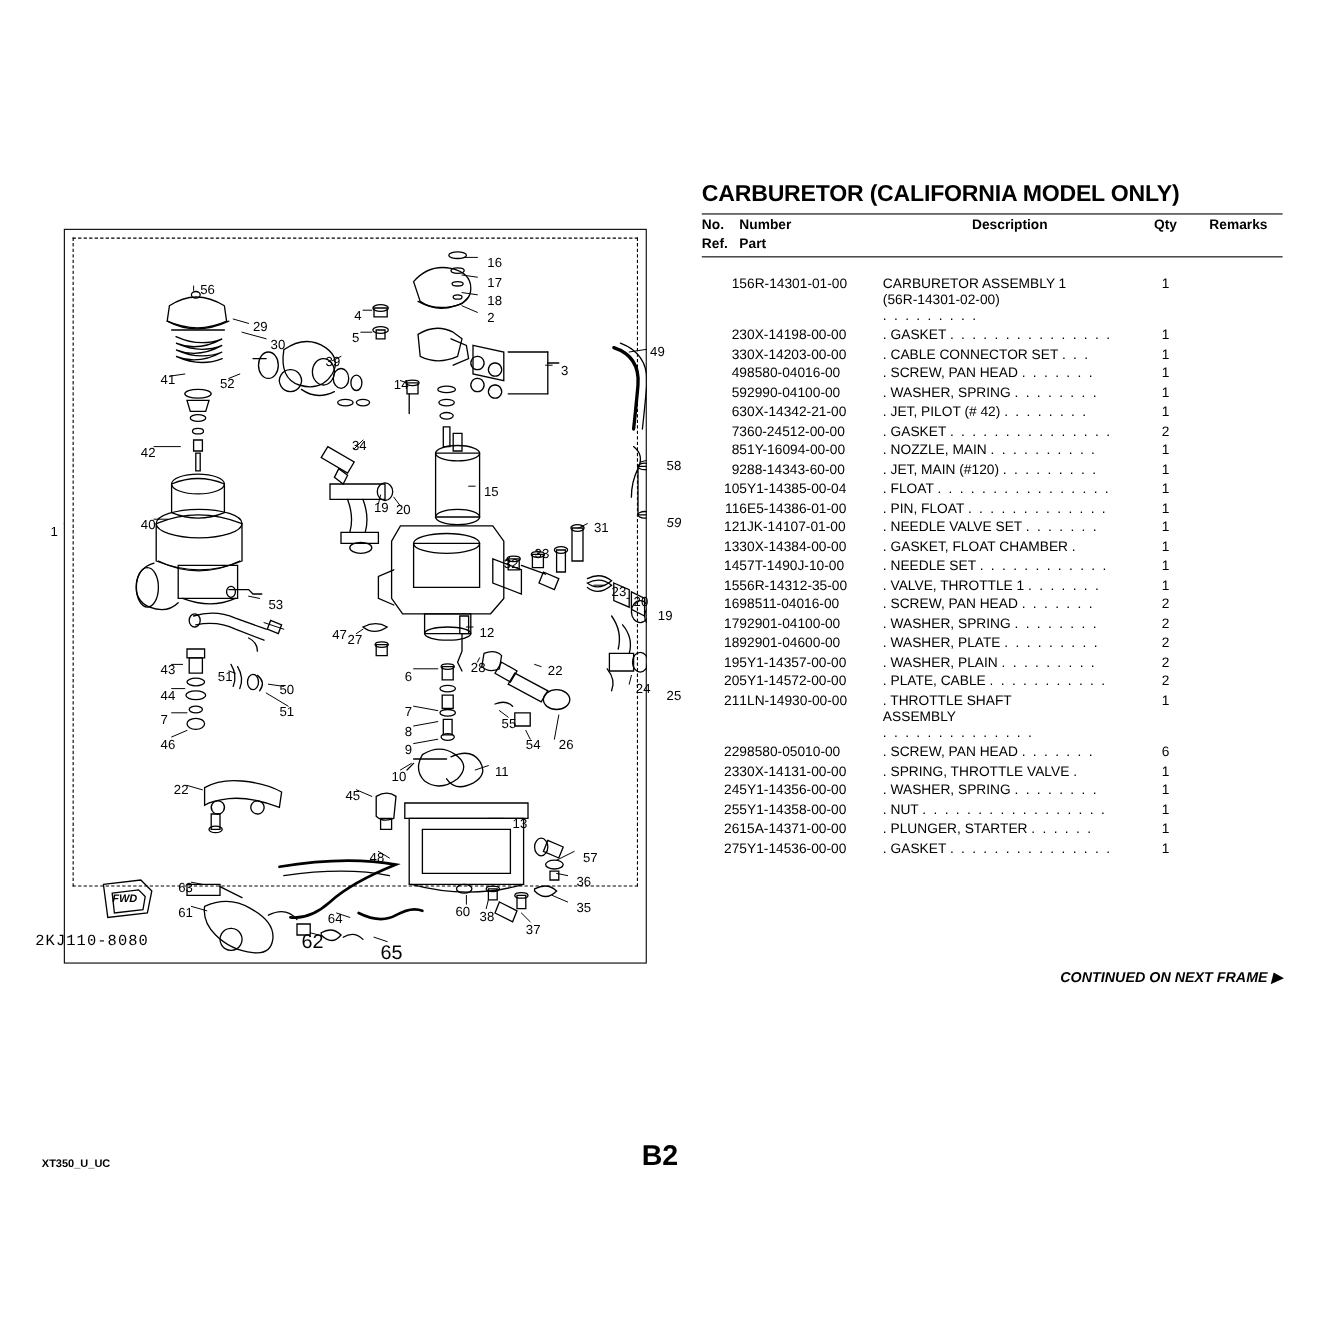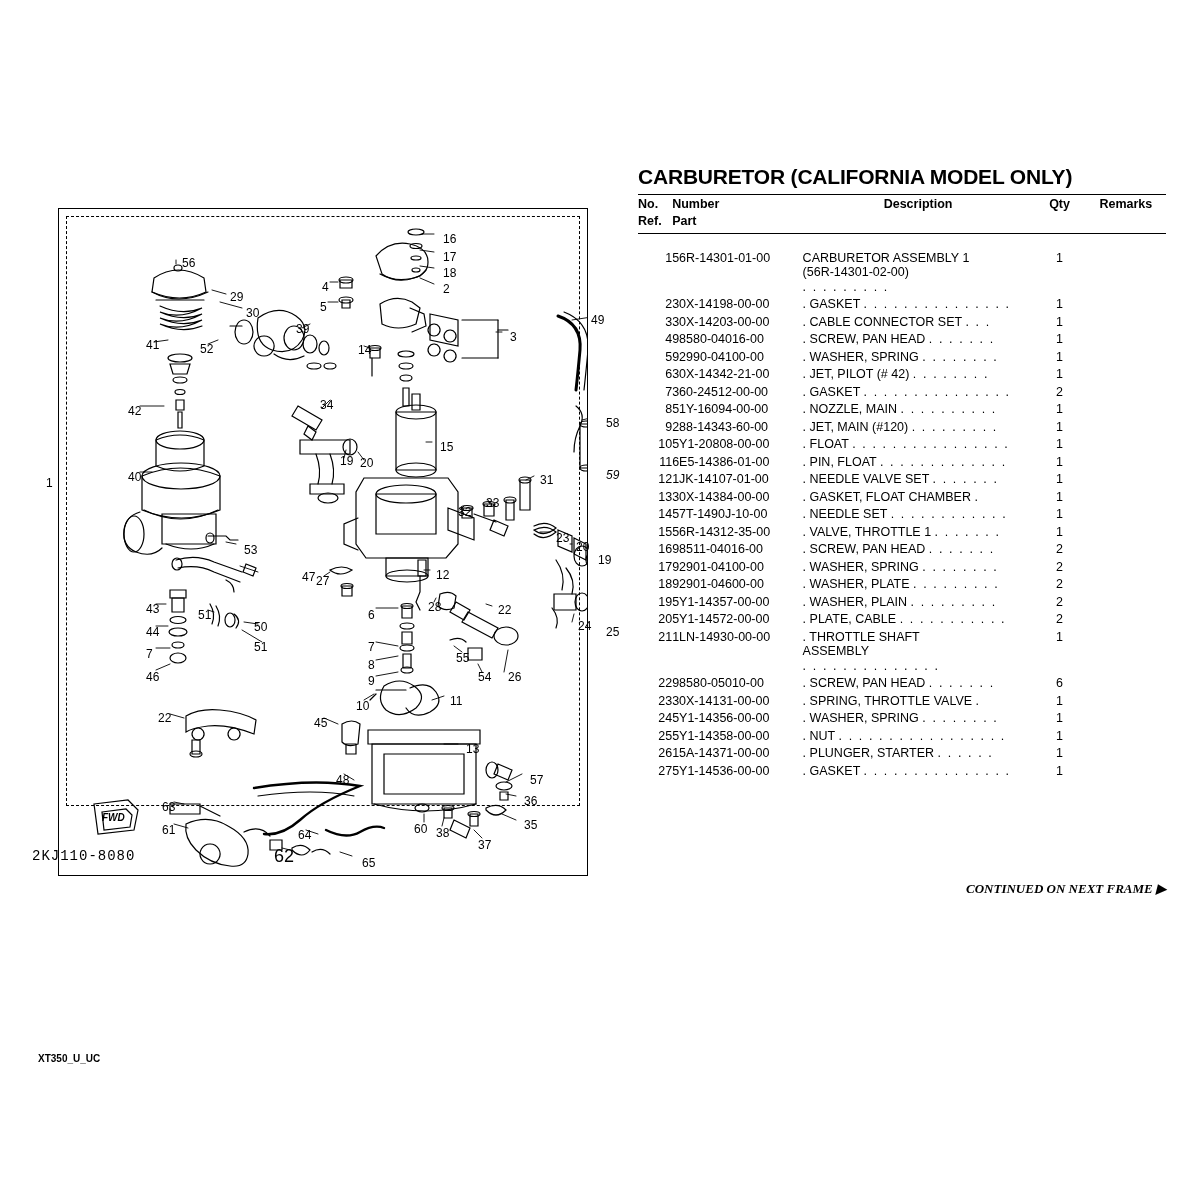--- a/index.html
+++ b/index.html
@@ -114,21 +114,20 @@
 
   .continued {
     position: absolute;
     left: 638px;
     top: 881px;
     width: 528px;
     text-align: right;
     font-size: 13px;
     font-style: italic;
     font-weight: bold;
-    font-family: Liberation Serif, serif;
   }
 
   .page-code {
     position: absolute;
     left: 38px;
     top: 1053px;
     font-size: 10px;
     font-weight: bold;
   }
   .page-number {
@@ -505,21 +504,21 @@
         <span style="position:absolute;left:472px;top:565px;font-size:12px;font-family:'Liberation Sans',sans-serif;">57</span>
         <span style="position:absolute;left:466px;top:586px;font-size:12px;font-family:'Liberation Sans',sans-serif;">36</span>
         <span style="position:absolute;left:104px;top:592px;font-size:12px;font-family:'Liberation Sans',sans-serif;">63</span>
         <span style="position:absolute;left:466px;top:610px;font-size:12px;font-family:'Liberation Sans',sans-serif;">35</span>
         <span style="position:absolute;left:104px;top:615px;font-size:12px;font-family:'Liberation Sans',sans-serif;">61</span>
         <span style="position:absolute;left:240px;top:620px;font-size:12px;font-family:'Liberation Sans',sans-serif;">64</span>
         <span style="position:absolute;left:356px;top:614px;font-size:12px;font-family:'Liberation Sans',sans-serif;">60</span>
         <span style="position:absolute;left:378px;top:618px;font-size:12px;font-family:'Liberation Sans',sans-serif;">38</span>
         <span style="position:absolute;left:420px;top:630px;font-size:12px;font-family:'Liberation Sans',sans-serif;">37</span>
         <span style="position:absolute;left:216px;top:638px;font-size:18px;font-family:'Liberation Sans',sans-serif;">62</span>
-        <span style="position:absolute;left:304px;top:648px;font-size:12px;font-family:'Liberation Sans',sans-serif;">65</span>
+        <span style="position:absolute;left:288px;top:648px;font-size:18px;font-family:'Liberation Sans',sans-serif;">65</span>
         <span style="position:absolute;left:-12px;top:268px;font-size:12px;font-family:'Liberation Sans',sans-serif;">1</span>
       </div>
 
     <span class="fwd-label" style="left:44px; top:604px;">FWD</span>
 
     <div class="diagram-code">2KJ110-8080</div>
   </div>
 
   <div class="parts-panel">
     <div class="parts-title">CARBURETOR (CALIFORNIA MODEL ONLY)</div>
@@ -622,21 +621,21 @@
           </tr>
           <tr>
             <td class="ref">9</td>
             <td>288-14343-60-00</td>
             <td><span>. JET, MAIN (#120)</span> <span class="dots">. . . . . . . . .</span></td>
             <td class="qty">1</td>
             <td></td>
           </tr>
           <tr>
             <td class="ref">10</td>
-            <td>5Y1-20808-00-00</td>
+            <td>5Y1-14385-00-04</td>
             <td><span>. FLOAT</span> <span class="dots">. . . . . . . . . . . . . . . .</span></td>
             <td class="qty">1</td>
             <td></td>
           </tr>
           <tr>
             <td class="ref">11</td>
             <td>6E5-14386-01-00</td>
             <td><span>. PIN, FLOAT</span> <span class="dots">. . . . . . . . . . . . .</span></td>
             <td class="qty">1</td>
             <td></td>
@@ -753,14 +752,15 @@
             <td class="qty">1</td>
             <td></td>
           </tr>
         </tbody>
     </table>
   </div>
 
   <div class="continued">CONTINUED ON NEXT FRAME ▶</div>
 
   <div class="page-code">XT350_U_UC</div>
+  <div class="page-number">B2</div>
 
 </div>
 
 </body></html>

